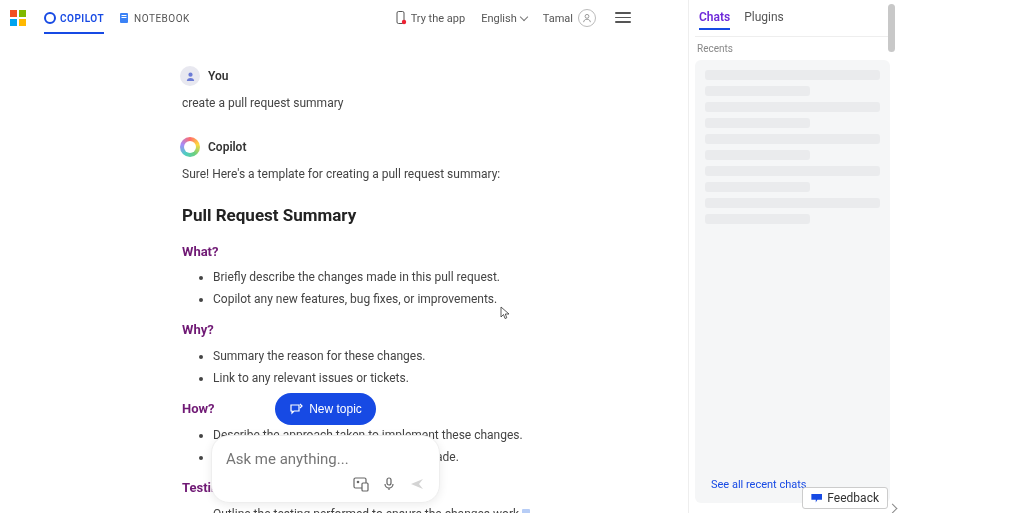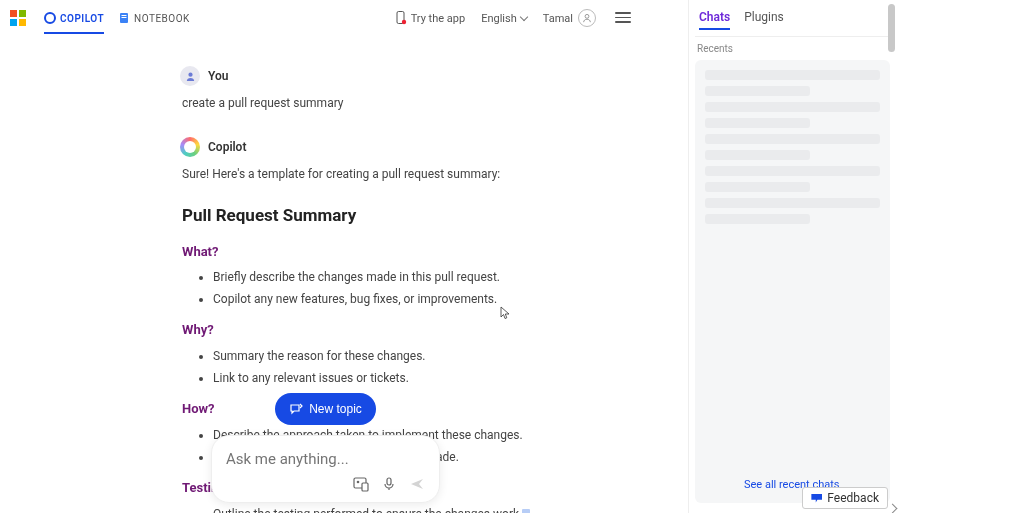--- a/index.html
+++ b/index.html
@@ -140,21 +140,21 @@
       padding: 6px 6px 10px 6px;
     }
     .sb-tabs { display:flex; gap:14px; padding:4px 4px 6px 4px; border-bottom:1px solid #eee; font-size:12px;}
     .sb-tab { color:#555; cursor:pointer; padding-bottom:4px; border-bottom:2px solid transparent;}
     .sb-tab.active { color:#6d28d9; font-weight:600; border-bottom-color:#174ae4;}
     .sb-recents { font-size:10px; color:#888; padding:6px 2px;}
     .sb-card { background:#f5f6f7; border-radius:6px; flex:1; padding:10px; display:flex; flex-direction:column; gap:6px;}
     .sk-line { height:10px; background:#eaebed; border-radius:3px;}
     .sk-line.short{ width:60%;}
     .sk-block { flex:1; }
-    .sb-link { font-size:11px; color:#174ae4; padding:8px 2px 2px 6px; cursor:pointer;margin-left:33px;}
+    .sb-link { font-size:11px; color:#174ae4; padding:8px 2px 2px 6px; cursor:pointer;}
 
     .feedback {
       position:absolute;
       right:8px;
       bottom:4px;
       border:1px solid #ccc;
       background:#fff;
       border-radius:3px;
       padding:3px 8px;
       font-size:12px;

